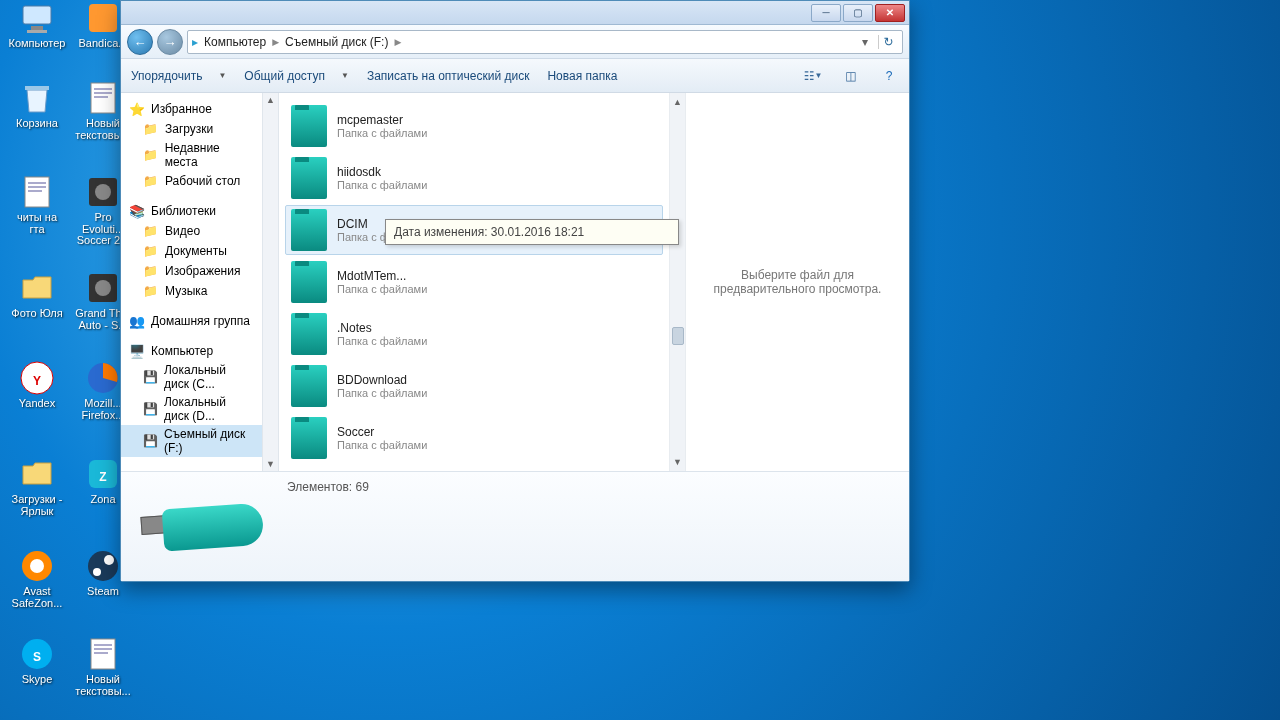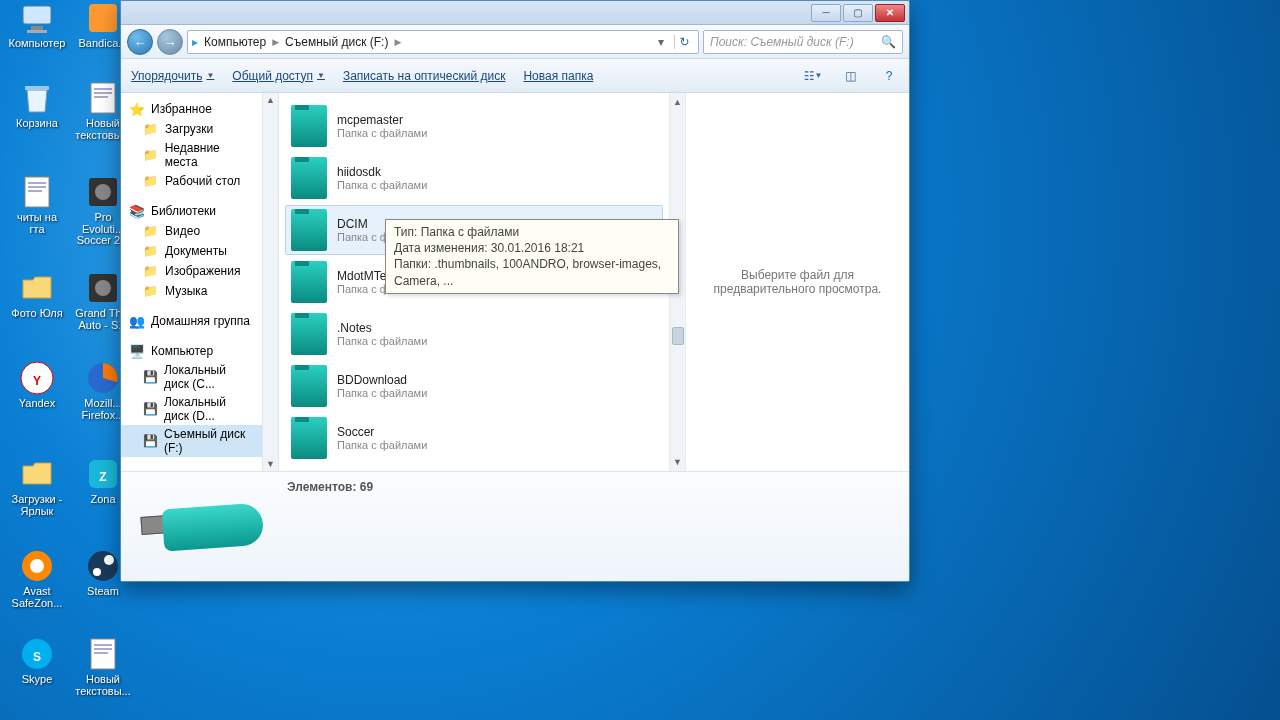--- a/index.html
+++ b/index.html
@@ -22,21 +22,21 @@
 .nav-btn.fwd { background: radial-gradient(circle at 35% 30%, #a8c8e0, #6a8aa4); border-color: #6a8aa4; }
 .addr { flex: 1; height: 24px; background: #fff; border: 1px solid #a8b8c8; border-radius: 2px; display: flex; align-items: center; padding: 0 4px; gap: 6px; }
 .addr .crumb { color: #222; }
 .addr .sep { color: #888; font-size: 9px; }
 .addr .drop { margin-left: auto; color: #666; cursor: pointer; }
 .addr .refresh { width: 20px; text-align: center; color: #2a6a9a; cursor: pointer; border-left: 1px solid #ccc; margin-left: 4px; }
 .search { width: 200px; height: 24px; background: #fff; border: 1px solid #a8b8c8; border-radius: 2px; display: flex; align-items: center; padding: 0 6px; color: #999; font-style: italic; }
 .search .sicon { margin-left: auto; color: #4a7aa0; font-style: normal; }
 
 .toolbar { height: 34px; background: linear-gradient(#f5f9fd, #e3ecf5); border-bottom: 1px solid #d0dae5; display: flex; align-items: center; padding: 0 10px; gap: 18px; }
-.tb-item { color: #1a4a7a; cursor: pointer; display: flex; align-items: center; gap: 4px; text-decoration: underline; }
+.tb-item { color: #1a4a7a; cursor: pointer; display: flex; align-items: center; gap: 16px; }
 .tb-item .drop { font-size: 8px; color: #555; }
 .tb-spacer { flex: 1; }
 .tb-icon { width: 20px; height: 20px; display: flex; align-items: center; justify-content: center; color: #3a6a9a; cursor: pointer; }
 
 .body { flex: 1; display: flex; overflow: hidden; }
 .navpane { width: 142px; background: #fff; border-right: 1px solid #e0e6ec; overflow-y: auto; padding: 6px 0; }
 .np-scrollbar { width: 16px; background: #f0f3f7; border-right: 1px solid #e0e6ec; display:flex; flex-direction:column; align-items:center; }
 .np-scrollbar .arrow { width:14px; height:14px; display:flex; align-items:center; justify-content:center; color:#666; font-size:9px; cursor:pointer; }
 .np-scrollbar .track { flex:1; }
 .navpane .group { margin-bottom: 10px; }
@@ -61,21 +61,21 @@
 .fsub { color:#888; font-size:11px; }
 
 .tooltip { position: absolute; left: 106px; top: 126px; width: 294px; background: #fefef4; border: 1px solid #888; padding: 4px 8px; font-size: 11px; color: #444; line-height: 1.35; box-shadow: 2px 2px 4px rgba(0,0,0,.15); z-index: 5; }
 
 .preview { width: 224px; border-left: 1px solid #e8ecf0; display: flex; align-items: center; justify-content: center; padding: 10px; color: #777; text-align: center; font-size: 12px; }
 
 .status { height: 110px; background: linear-gradient(#fbfdff, #eef4fa); border-top: 1px solid #dce4ec; display: flex; align-items: flex-start; padding: 6px 0 6px 16px; gap: 12px; position:relative; }
 .status .usb { width: 134px; height: 70px; position: relative; margin-top:10px; }
 .status .usb .body { position:absolute; left:26px; top:18px; width:100px; height:42px; background:linear-gradient(#3ad8c8,#0a9890); border-radius:8px 22px 22px 8px; transform:rotate(-4deg); }
 .status .usb .plug { position:absolute; left:4px; top:28px; width:28px; height:18px; background:#888; border:1px solid #555; transform:rotate(-4deg); }
-.status .count { position:absolute; left:166px; top:8px; color:#555;font-weight:bold; }
+.status .count { position:absolute; left:166px; top:8px; color:#555; }
 
 
 .di-icon svg { width:36px; height:36px; }
 </style>
 </head>
 <body>
 
 <div id="desktop-icons">
     <div class="desktop-icon" style="left: 8px; top: 0px;">
       <div class="di-icon">
@@ -240,24 +240,20 @@
     <div class="nav-btn fwd">→</div>
     <div class="addr">
       <span style="color:#2aa0d0">▸</span>
       <span class="crumb">Компьютер</span>
       <span class="sep">▶</span>
       <span class="crumb">Съемный диск (F:)</span>
       <span class="sep">▶</span>
       <span class="drop">▾</span>
       <span class="refresh">↻</span>
     </div>
-    <div class="search">
-      <span>Поиск: Съемный диск (F:)</span>
-      <span class="sicon">🔍</span>
-    </div>
   </div>
 
   <div class="toolbar">
     <div class="tb-item">
         <span>Упорядочить</span> 
         <span class="drop">▼</span>
       </div>
     <div class="tb-item">
         <span>Общий доступ</span> 
         <span class="drop">▼</span>
@@ -407,23 +403,21 @@
         </div>
       <div class="filelist-scrollbar">
         <div class="arrow">▲</div>
         <div class="track">
             <div class="thumb"></div>
           </div>
         <div class="arrow">▼</div>
       </div>
 
       <div class="tooltip">
-        <div>Тип: Папка с файлами</div>
         <div>Дата изменения: 30.01.2016 18:21</div>
-        <div>Папки: .thumbnails, 100ANDRO, browser-images, Camera, ...</div>
       </div>
 
       <div class="preview">
         <span>Выберите файл для предварительного просмотра.</span>
       </div>
     </div>
   </div>
 
   <div class="status">
     <div class="usb">

